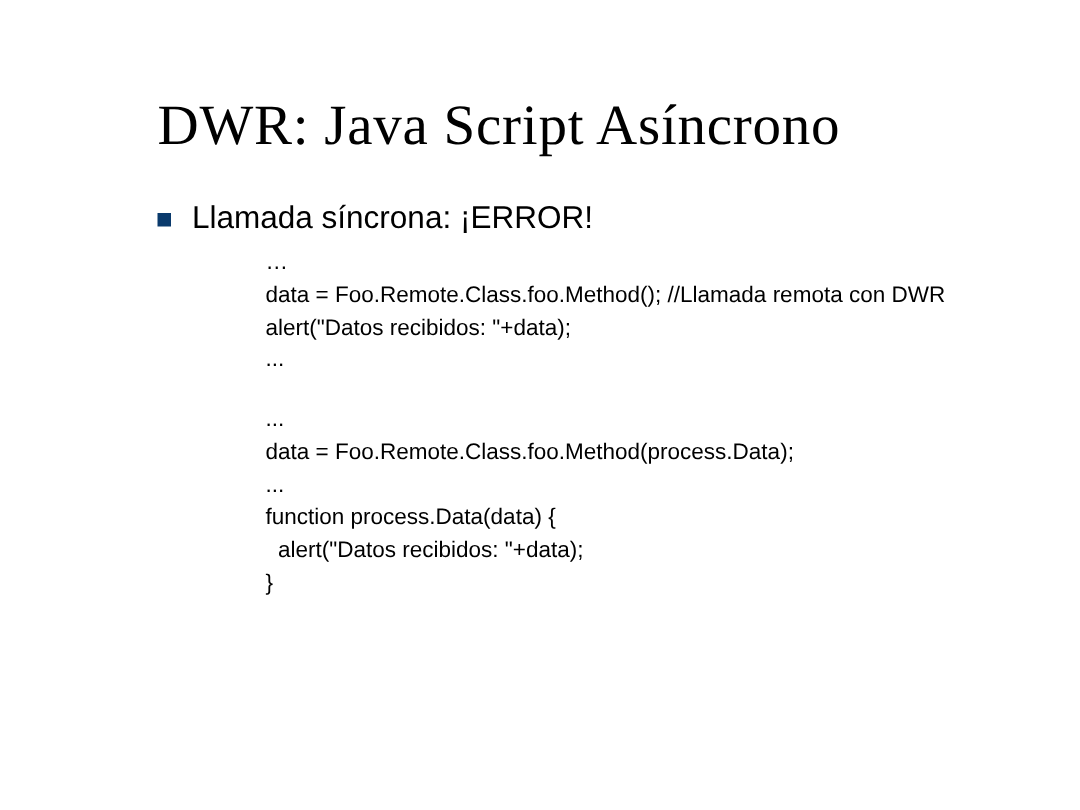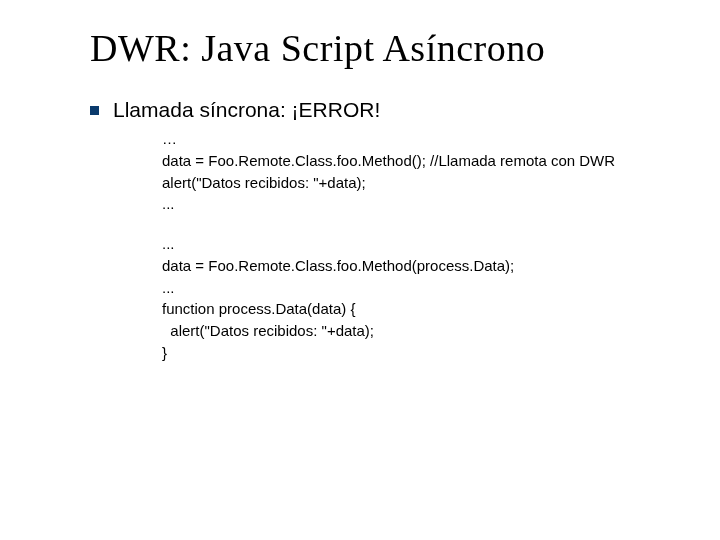--- a/index.html
+++ b/index.html
@@ -6,21 +6,22 @@
     margin: 0;
     padding: 0;
     width: 720px;
     height: 540px;
     background: #ffffff;
     font-family: Verdana, Geneva, sans-serif;
     color: #000000;
   }
   .slide {
     box-sizing: border-box;
-    padding: 26px 40px 40px 90px;
+    padding: 62px 40px 40px 90px;
+    margin-left: 15px;
   }
   .title {
     font-family: "Times New Roman", Times, serif;
     font-size: 38px;
     font-weight: 400;
     margin: 0 0 28px 0;
     letter-spacing: 0.5px;
   }
   .bullet-row {
     display: flex;

